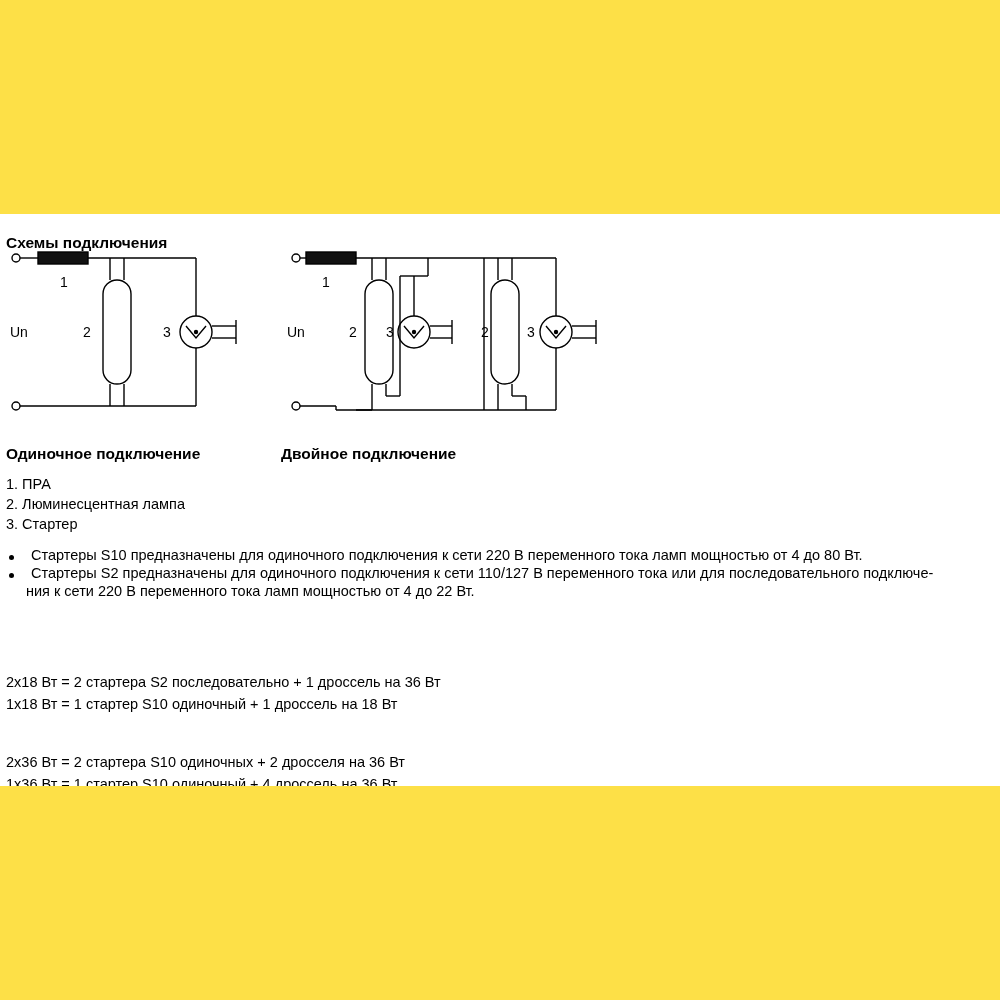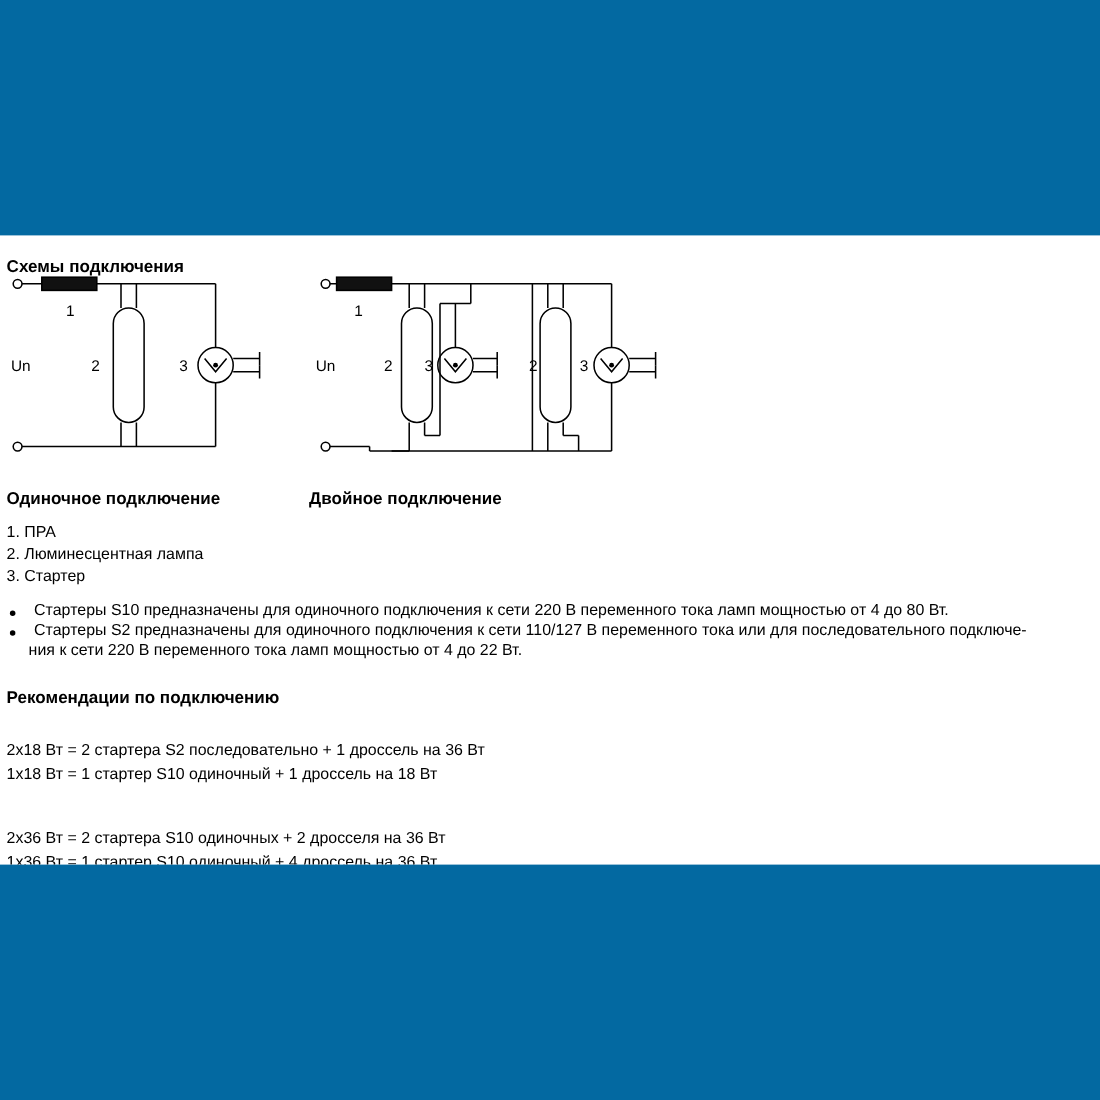--- a/index.html
+++ b/index.html
@@ -10,21 +10,21 @@
   body {
     width: 1000px;
     height: 1000px;
     overflow: hidden;
     font-family: "Liberation Sans", sans-serif;
   }
   #page {
     position: relative;
     width: 1000px;
     height: 1000px;
-    background: #0369a1;
+    background: #fde047;
   }
   #sheet {
     position: absolute;
     left: 0;
     top: 214px;
     width: 1000px;
     height: 572px;
     background: #ffffff;
     color: #000000;
     overflow: hidden;
@@ -178,21 +178,20 @@
     <div class="txt body-txt" style="left:6px; top:282px;">2. Люминесцентная лампа</div>
     <div class="txt body-txt" style="left:6px; top:302px;">3. Стартер</div>
 
     <div class="bullet-dot" style="left:9px; top:341px;"></div>
     <div class="txt bullet-txt" style="left:31px; top:333px;">Стартеры S10 предназначены для одиночного подключения к сети 220 В переменного тока ламп мощностью от 4 до 80 Вт.</div>
 
     <div class="bullet-dot" style="left:9px; top:359px;"></div>
     <div class="txt bullet-txt" style="left:31px; top:351px;">Стартеры S2 предназначены для одиночного подключения к сети 110/127 В переменного тока или для последовательного подключе-</div>
     <div class="txt bullet-txt" style="left:26px; top:369px;">ния к сети 220 В переменного тока ламп мощностью от 4 до 22 Вт.</div>
 
-    <div class="txt h-bold" style="left:6px; top:412px;">Рекомендации по подключению</div>
 
     <div class="txt rec-txt" style="left:6px; top:460px;">2х18 Вт = 2 стартера S2 последовательно + 1 дроссель на 36 Вт</div>
     <div class="txt rec-txt" style="left:6px; top:482px;">1х18 Вт = 1 стартер S10 одиночный + 1 дроссель на 18 Вт</div>
 
     <div class="txt rec-txt" style="left:6px; top:540px;">2х36 Вт = 2 стартера S10 одиночных + 2 дросселя на 36 Вт</div>
     <div class="txt rec-txt" style="left:6px; top:562px;">1х36 Вт = 1 стартер S10 одиночный + 4 дроссель на 36 Вт</div>
 
   </div>
 </div>
 

